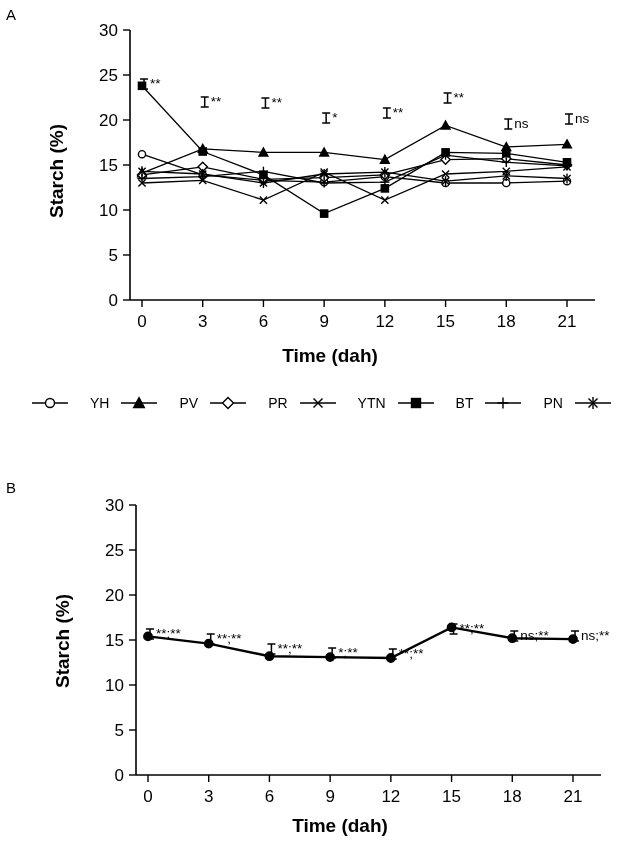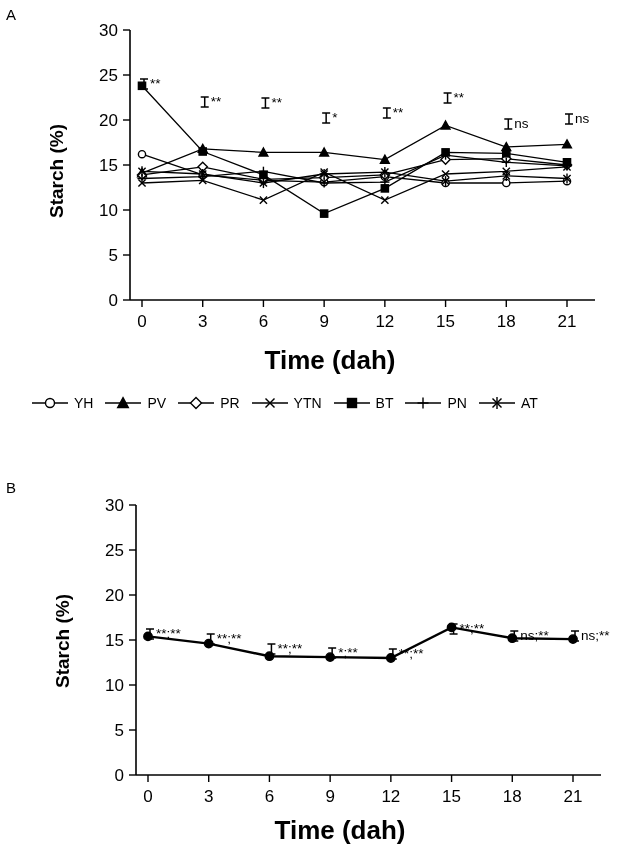--- a/index.html
+++ b/index.html
@@ -34,38 +34,38 @@
     position: absolute;
     font-size: 19px;
     font-weight: bold;
     transform: rotate(-90deg);
     transform-origin: center center;
     white-space: nowrap;
     text-align: center;
   }
   .xlabel {
     position: absolute;
-    font-size: 26px;
+    font-size: 19px;
     font-weight: bold;
     text-align: center;
     white-space: nowrap;
   }
   .legend {
     position: absolute;
     display: flex;
     flex-direction: row;
     align-items: center;
     gap: 10px;
     font-size: 14px;
   }
   .legend-item {
     display: flex;
     flex-direction: row;
     align-items: center;
-    gap: 4px;
+    gap: 20px;
     white-space: nowrap;
   }
   .legend-label { font-size: 14px; }
   svg { display: block; }
   text { font-family: "Liberation Sans", sans-serif; }
 </style>
 </head>
 <body>
 
 <div class="panel" id="panel-a">

